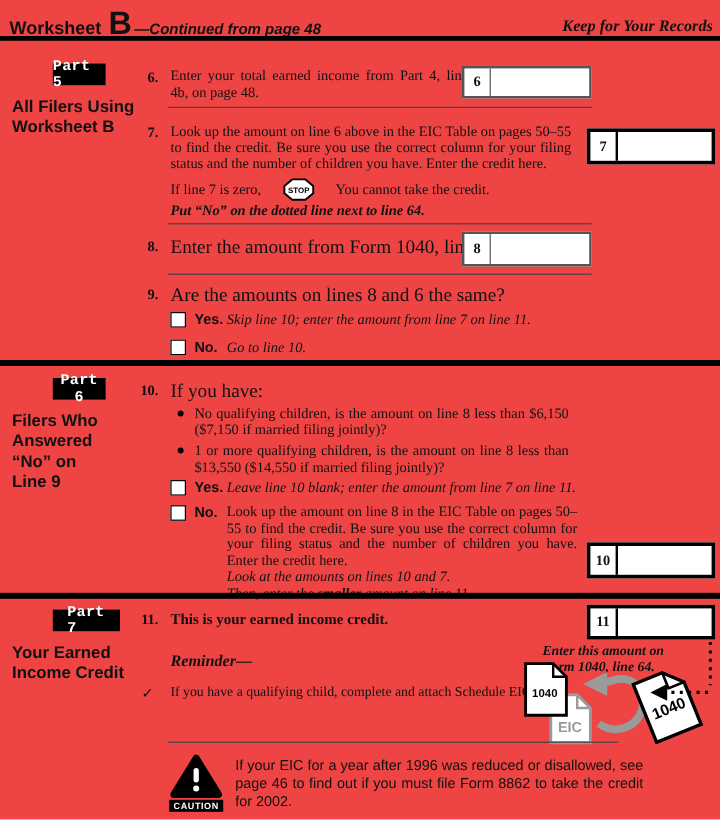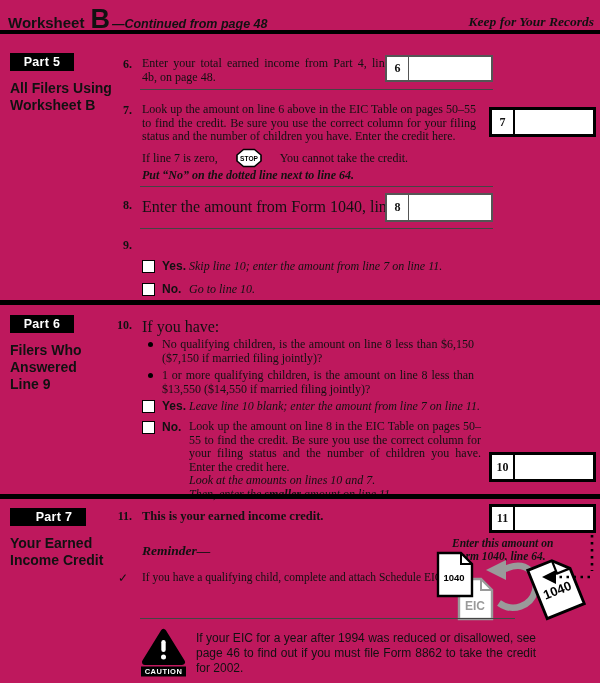--- a/index.html
+++ b/index.html
@@ -1,28 +1,28 @@
 <!DOCTYPE html>
 <html><head>
 <meta charset="utf-8">
 <style>
   html,body{margin:0;padding:0;background:#fff;}
-  .page{position:relative;width:600px;height:683px;background:#be185d;color:#111;
+  .page{position:relative;width:600px;height:683px;background:#ef4444;color:#111;
         font-family:"Liberation Serif",serif;overflow:hidden;}
   .abs{position:absolute;}
   
   .hdr{left:8px;top:4px;display:flex;align-items:baseline;gap:2px;}
   .hdr-worksheet{font-family:"Liberation Sans",sans-serif;font-weight:bold;font-size:15px;}
   .hdr-letter{font-family:"Liberation Sans",sans-serif;font-weight:bold;font-size:27px;margin-left:4px;}
   .hdr-cont{font-family:"Liberation Sans",sans-serif;font-weight:bold;font-style:italic;font-size:12.5px;}
   .hdr-keep{right:6px;top:14px;font-weight:bold;font-style:italic;font-size:13.5px;}
   .bar{left:0;width:600px;background:#000;}
   
-  .badge{width:64px;height:18px;background:#000;color:#fff;font-family:Liberation Sans, sans-serif;
-         font-weight:bold;font-size:12.5px;display:flex;align-items:center;justify-content:center;letter-spacing:.3px;}
+  .badge{width:44px;height:18px;background:#000;color:#fff;font-family:Liberation Mono, monospace;
+         font-weight:bold;font-size:12.5px;display:flex;align-items:center;justify-content:center;letter-spacing:.3px;margin-left:34px;}
   .ptitle{font-family:"Liberation Sans",sans-serif;font-weight:bold;font-size:14px;line-height:17px;}
   
   .num{width:28px;text-align:right;font-weight:bold;font-size:12px;}
   .para{font-size:12px;line-height:13.5px;text-align:justify;}
   .line1{font-size:16px;white-space:nowrap;}
   .it{font-style:italic;}
   .bold{font-weight:bold;}
   .rule{border-top:1.3px solid #444;height:0;}
   
   .abox{position:absolute;display:flex;background:#fff;border:2px solid #555;box-sizing:border-box;}
@@ -84,37 +84,39 @@
 
   <div class="abs num" style="left:104px;top:198px;">8.</div>
   <div class="abs line1" style="left:142px;top:198px;">Enter the amount from Form 1040, line 36.</div>
   <div class="abox" style="left:385px;top:193px;width:108px;height:29px;">
     <span class="abox-lbl">8</span>
     <span class="abox-field"></span>
   </div>
   <div class="abs rule" style="left:140px;top:228px;width:353px;"></div>
 
   <div class="abs num" style="left:104px;top:238px;">9.</div>
+  <div class="abs line1" style="left:142px;top:238px;">Are the amounts on lines 8 and 6 the same?</div>
   <div class="abs row" style="left:142px;top:259px;">
     <span class="cb"></span>
     <span class="cb-lbl">Yes.</span>
     <span class="cb-txt it">Skip line 10; enter the amount from line 7 on line 11.</span>
   </div>
   <div class="abs row" style="left:142px;top:282px;">
     <span class="cb"></span>
     <span class="cb-lbl">No.</span>
     <span class="cb-txt it">Go to line 10.</span>
   </div>
 
   <div class="abs bar" style="top:300px;height:5px;"></div>
 
   <div class="abs badge" style="left:10px;top:315px;text-align:center;">Part 6</div>
   <div class="abs ptitle" style="left:10px;top:342px;width:112px;">
     <div>Filers Who</div>
     <div>Answered</div>
+    <div>“No” on</div>
     <div>Line 9</div>
   </div>
 
   <div class="abs num" style="left:104px;top:318px;">10.</div>
   <div class="abs line1" style="left:142px;top:318px;">If you have:</div>
 
   <div class="abs row" style="left:148px;top:338px;width:326px;">
     <span style="width:5px;height:5px;border-radius:50%;background:#000;flex:none;margin-top:4px;"></span>
     <span class="para" style="margin-left:9px;">No qualifying children, is the amount on line 8 less than $6,150 ($7,150 if married filing jointly)?</span>
   </div>
@@ -197,15 +199,15 @@
 
   <div class="abs rule" style="left:140px;top:618px;width:375px;"></div>
 
   <svg class="abs" style="left:140px;top:628px;" width="47" height="49" viewBox="0 0 47 49">
     <polygon points="23.5,4 42,34 5,34" fill="#000" stroke="#000" stroke-width="6" stroke-linejoin="round"></polygon>
     <rect x="21.3" y="12" width="4.4" height="12" rx="2.2" fill="#fff"></rect>
     <circle cx="23.5" cy="29" r="2.5" fill="#fff"></circle>
     <rect x="1" y="38.5" width="45" height="10" fill="#000"></rect>
     <text x="23.5" y="46.4" text-anchor="middle" font-size="7.5" font-weight="bold" fill="#fff" font-family="Liberation Sans, sans-serif" letter-spacing="0.5">CAUTION</text>
   </svg>
-  <div class="abs caution-txt" style="left:196px;top:631px;width:340px;">If your EIC for a year after 1994 was reduced or disallowed, see page 46 to find out if you must file Form 8862 to take the credit for 2002.</div>
+  <div class="abs caution-txt" style="left:196px;top:631px;width:340px;">If your EIC for a year after 1996 was reduced or disallowed, see page 46 to find out if you must file Form 8862 to take the credit for 2002.</div>
 
 </div>
 
 </body></html>

